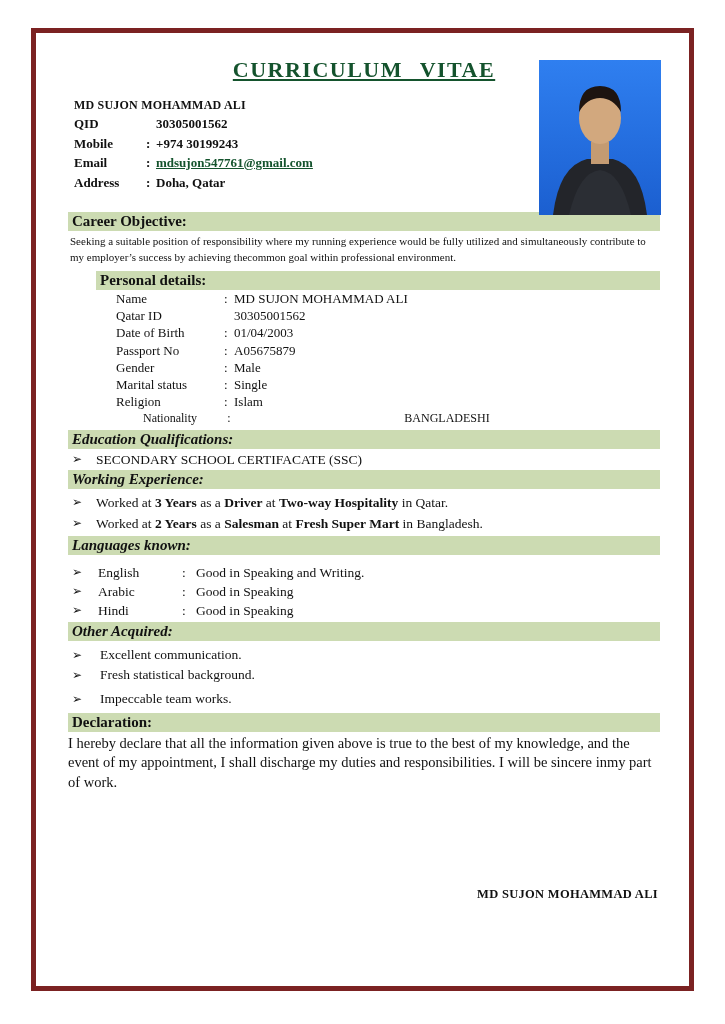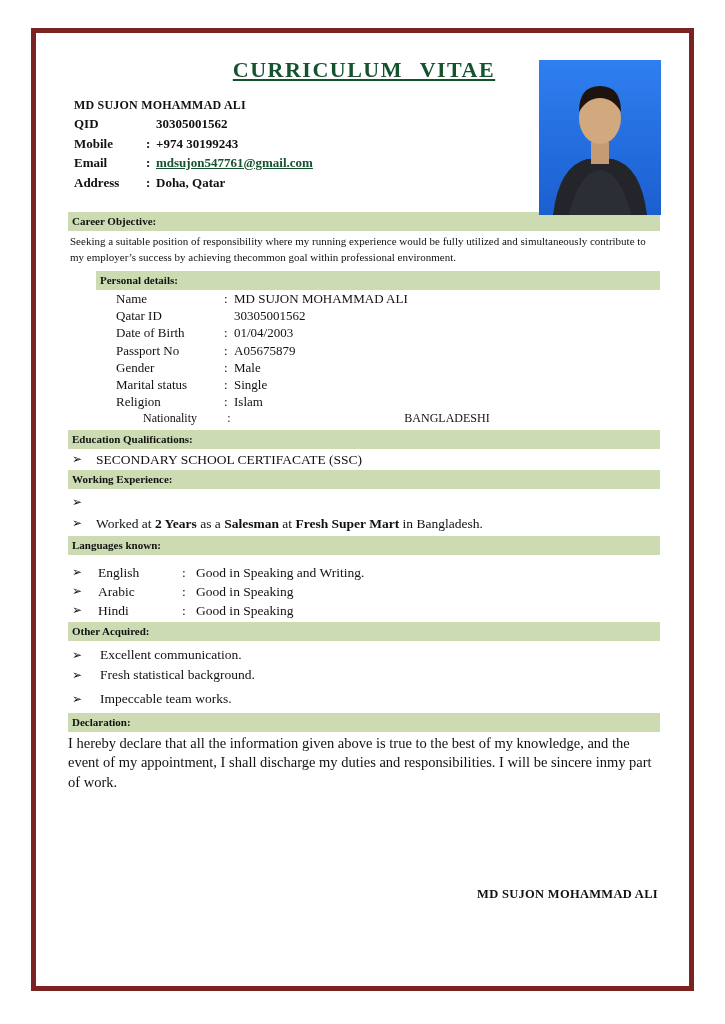--- a/index.html
+++ b/index.html
@@ -41,26 +41,26 @@
   .photo {
     position:absolute; top:27px; right:28px;
     width:122px; height:155px; overflow:hidden;
     background:#1d6ae0;
   }
   .photo svg { display:block; width:100%; height:100%; }
 
   
   .bar {
     background:#ccdbb2;
-    font-weight:bold; font-size:11px;
+    font-weight:bold; font-size:15px;
     line-height:17px; padding:1px 4px;
   }
   .bar.mt-career { margin-top:20px; }
   .bar.mt-sm { margin-top:6px;margin-left:28px; }
-  .bar.mt-xs { margin-top:2px; }
+  .bar.mt-xs { margin-top:2px;font-style:italic; }
   .bar.mt-md { margin-top:4px; }
 
   .para { font-size:11px; line-height:16px; margin-top:2px; padding:0 2px; }
   .para-lg { font-size:14.5px; line-height:19.5px; margin-top:2px; }
 
   
   .detail-row {
     display:grid; grid-template-columns:108px 10px auto;
     font-size:13px; line-height:17.2px;margin-left:48px;
   }
@@ -192,20 +192,21 @@
       <div class="bar mt-xs">Education Qualifications:</div>
       <div class="b-row">
         <span class="arrow">➢</span>
         <span>SECONDARY SCHOOL CERTIFACATE (SSC)</span>
       </div>
 
       <div class="bar mt-xs">Working Experience:</div>
       <div class="work-rows">
         <div class="work-row">
           <span class="arrow">➢</span>
+          <span><span>Worked at </span><span class="bold">3 Years</span><span> as a </span><span class="bold">Driver</span><span> at </span><span class="bold">Two-way Hospitality</span><span> in Qatar.</span></span>
         </div>
         <div class="work-row">
           <span class="arrow">➢</span>
           <span><span>Worked at </span><span class="bold">2 Years</span><span> as a </span><span class="bold">Salesman</span><span> at </span><span class="bold">Fresh Super Mart</span><span> in Bangladesh.</span></span>
         </div>
       </div>
 
       <div class="bar mt-xs">Languages known:</div>
       <div class="lang-rows">
         <div class="lang-row">

